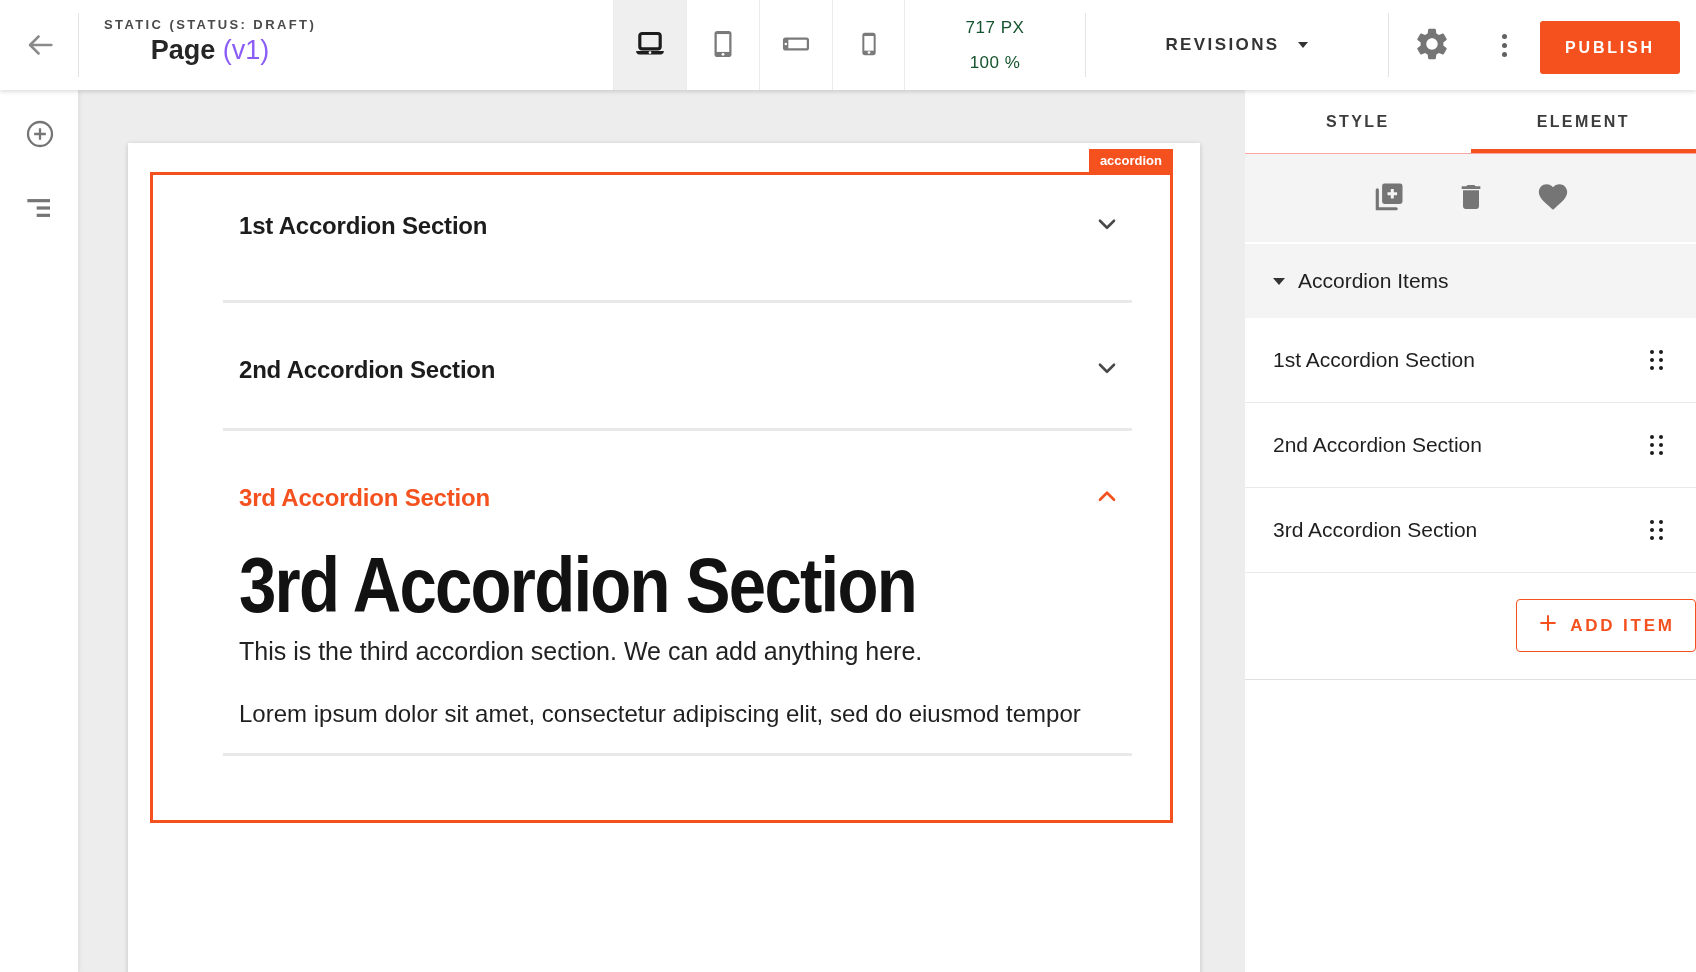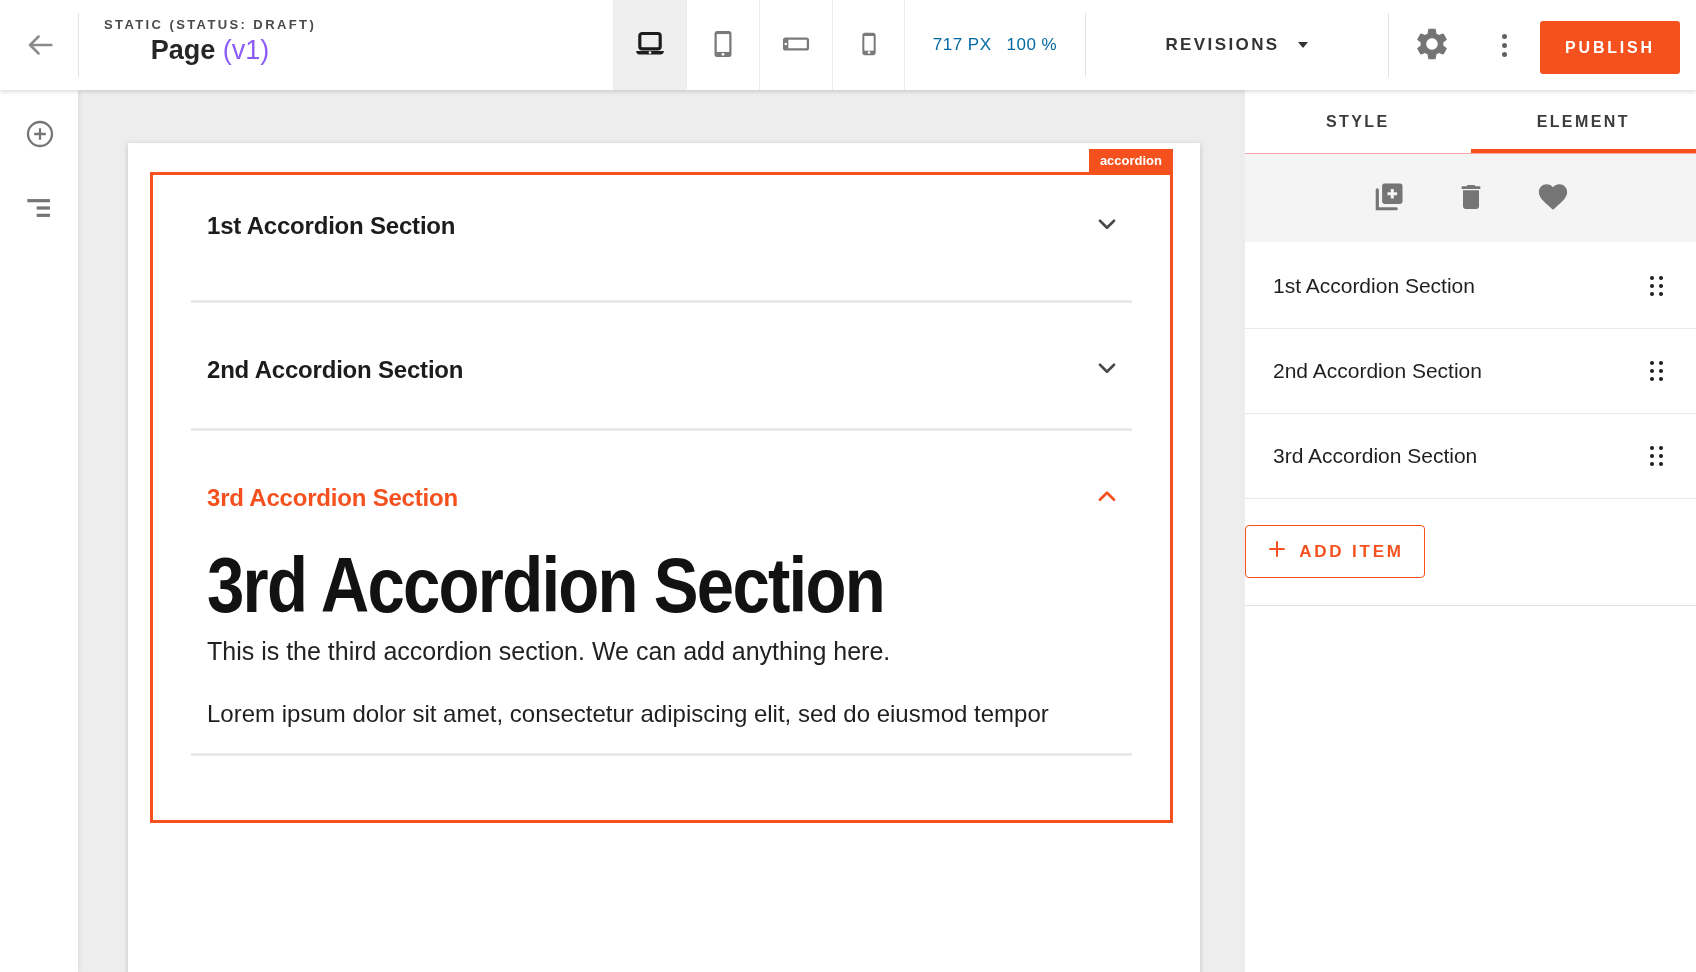--- a/index.html
+++ b/index.html
@@ -17,21 +17,21 @@
   .page-title { font-size:27px; color:#262626; margin-top:3px; font-weight:600; }
   .page-version { color:#8b5cf6; font-weight:400; }
 
   .device-group { position:absolute; left:613px; top:0; height:90px; display:flex; }
   .device-cell { width:73px; height:90px; display:flex; align-items:center; justify-content:center;
     border-left:1px solid #ececec; background:#fff; cursor:pointer; border-top:none; border-bottom:none; border-right:none; }
   .device-cell:last-child { border-right:1px solid #ececec; }
   .device-cell.active { background:#efefef; }
 
   .dim-label { position:absolute; left:905px; top:0; width:180px; height:90px; display:flex;
-    align-items:center; justify-content:center; gap:15px; font-size:17px; color:#0369a1; letter-spacing:.5px; }
+    align-items:center; justify-content:center; gap:15px; font-size:17px; color:#14532d; letter-spacing:.5px;flex-direction:column; }
   .revisions { position:absolute; left:1085px; top:0; width:303px; height:90px; display:flex;
     align-items:center; justify-content:center; gap:18px; font-size:17px; letter-spacing:2.4px;
     color:#333; cursor:pointer; background:none; border:none; font-weight:600; }
   .caret-down { width:0; height:0; border-left:5px solid transparent; border-right:5px solid transparent;
     border-top:6px solid #333; display:inline-block; }
   .gear-btn { position:absolute; left:1412px; top:25px; width:40px; height:40px; display:flex;
     align-items:center; justify-content:center; cursor:pointer; background:none; border:none; }
   .kebab-btn { position:absolute; left:1489px; top:24px; width:30px; height:42px; display:flex;
     flex-direction:column; align-items:center; justify-content:center; gap:4px; cursor:pointer; background:none; border:none; }
   .kebab-btn i { width:5px; height:5px; border-radius:50%; background:#616161; }
@@ -43,21 +43,21 @@
   .sidebar { position:absolute; left:0; top:90px; bottom:0; width:78px; background:#fff;
     box-shadow:2px 0 4px rgba(0,0,0,.06); z-index:20; }
   .sb-btn { position:absolute; left:24px; width:32px; height:32px; display:flex; align-items:center;
     justify-content:center; cursor:pointer; background:none; border:none; }
 
   
   .canvas { position:absolute; left:78px; top:90px; width:1167px; bottom:0; background:#ededed; overflow:hidden; }
   .page { position:absolute; left:50px; top:53px; width:1072px; height:1000px; background:#fff;
     box-shadow:0 1px 5px rgba(0,0,0,.18); }
   .selection { position:relative; margin:29px 0 0 22px; width:1023px; height:651px;
-    border:3px solid #F4511E; }
+    border:3px solid #F4511E;padding-left:32px; }
   .sel-tag { position:absolute; top:-26px; right:-3px; height:23px; line-height:23px; background:#F4511E;
     color:#fff; font-size:13px; font-weight:600; padding:0 11px; }
   .acc-content { padding:0 50px 0 54px; }
   .acc-row { display:flex; align-items:center; justify-content:space-between; cursor:pointer; }
   .acc-row.r1 { padding:36px 0 59px; }
   .acc-row.r2 { padding:52px 0 43px; }
   .acc-row.r3 { padding:52px 0 0; }
   .acc-title { font-size:24px; font-weight:700; color:#1c1c1c; line-height:30px; letter-spacing:-.2px; }
   .acc-title.open { color:#F4511E; }
   .acc-div { height:3px; background:#e9e9e9; margin:0 -12px 0 -16px; }
@@ -77,21 +77,21 @@
     justify-content:center; gap:42px; margin-bottom:2px; }
   .pt-btn { width:40px; height:40px; display:flex; align-items:center; justify-content:center;
     cursor:pointer; background:none; border:none; }
   .items-header { height:74px; background:#f4f4f4; display:flex; align-items:center; gap:13px;
     padding:0 28px; font-size:21px; color:#1f1f1f; cursor:pointer; }
   .items-header .caret-down { border-top-width:7px; border-left-width:6px; border-right-width:6px; }
   .item-row { height:85px; border-bottom:1px solid #e9e9e9; display:flex; align-items:center;
     justify-content:space-between; padding:0 33px 0 28px; font-size:21px; color:#1f1f1f; cursor:pointer; background:#fff; }
   .drag { display:grid; grid-template-columns:4px 4px; grid-auto-rows:4px; gap:4px 5px; cursor:grab; }
   .drag i { background:#1c1c1c; border-radius:50%; }
-  .add-wrap { padding:26px 0 27px; border-bottom:1px solid #e0e0e0; display:flex; justify-content:flex-start; }
+  .add-wrap { padding:26px 0 27px; border-bottom:1px solid #e0e0e0; display:flex; justify-content:flex-end; }
   .add-btn { width:180px; height:53px; border:1px solid #F4511E; border-radius:4px; background:#fff;
     color:#F4511E; font-size:17px; letter-spacing:2.8px; display:flex; align-items:center;
     justify-content:center; gap:11px; cursor:pointer; font-family:inherit; font-weight:600; }
 </style>
 </head>
 <body>
 
 <header class="toolbar">
   <button class="back-btn">
     <span>
@@ -268,20 +268,24 @@
     </button>
     <button class="pt-btn">
       <span>
         <svg width="34" height="34" viewBox="0 0 24 24" fill="#757575">
             <path d="M12 21l-1.45-1.32C5.4 15.36 2 12.28 2 8.5 2 5.42 4.42 3 7.5 3c1.74 0 3.41.81 4.5 2.09C13.09 3.81 14.76 3 16.5 3 19.58 3 22 5.42 22 8.5c0 3.78-3.4 6.86-8.55 11.18L12 21z"></path>
           </svg>
       </span>
     </button>
   </div>
 
+  <div class="items-header">
+    <span class="caret-down"></span>
+    <span>Accordion Items</span>
+  </div>
 
   <div class="item-row">
     <span>1st Accordion Section</span>
     <span class="drag">
         <i></i>
         <i></i>
         <i></i>
         <i></i>
         <i></i>
         <i></i>

